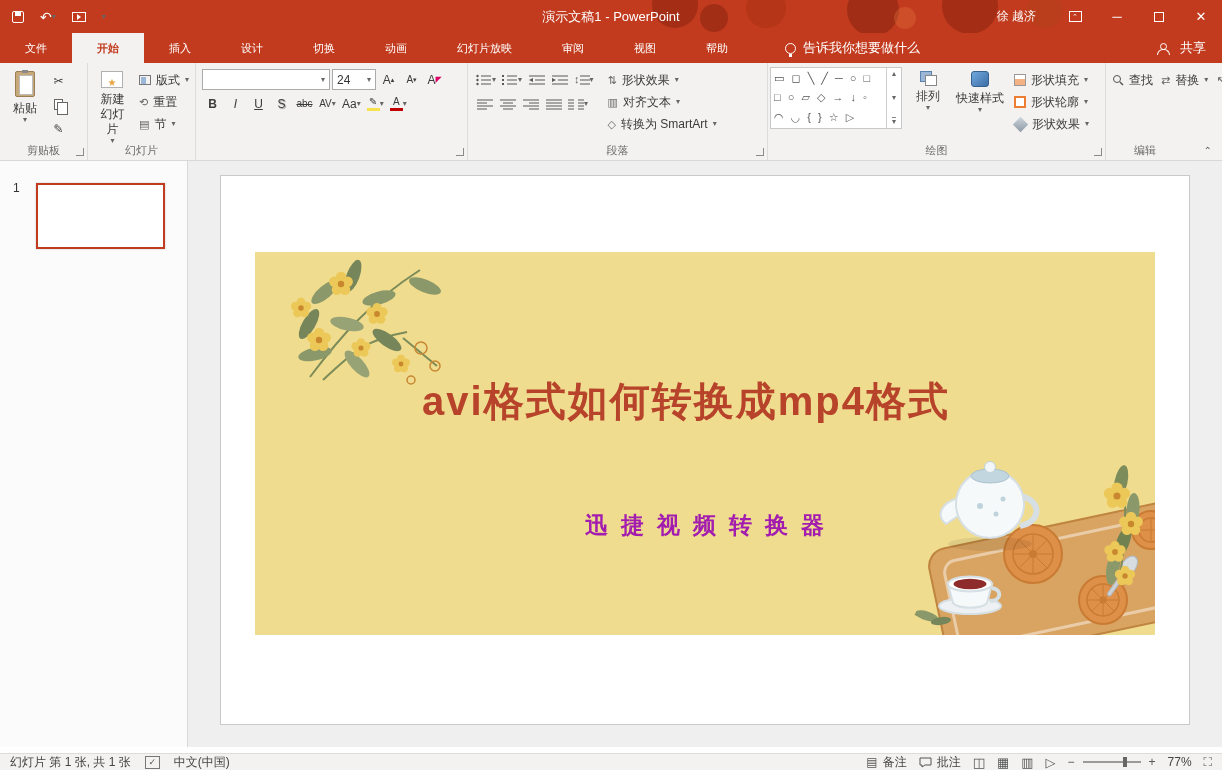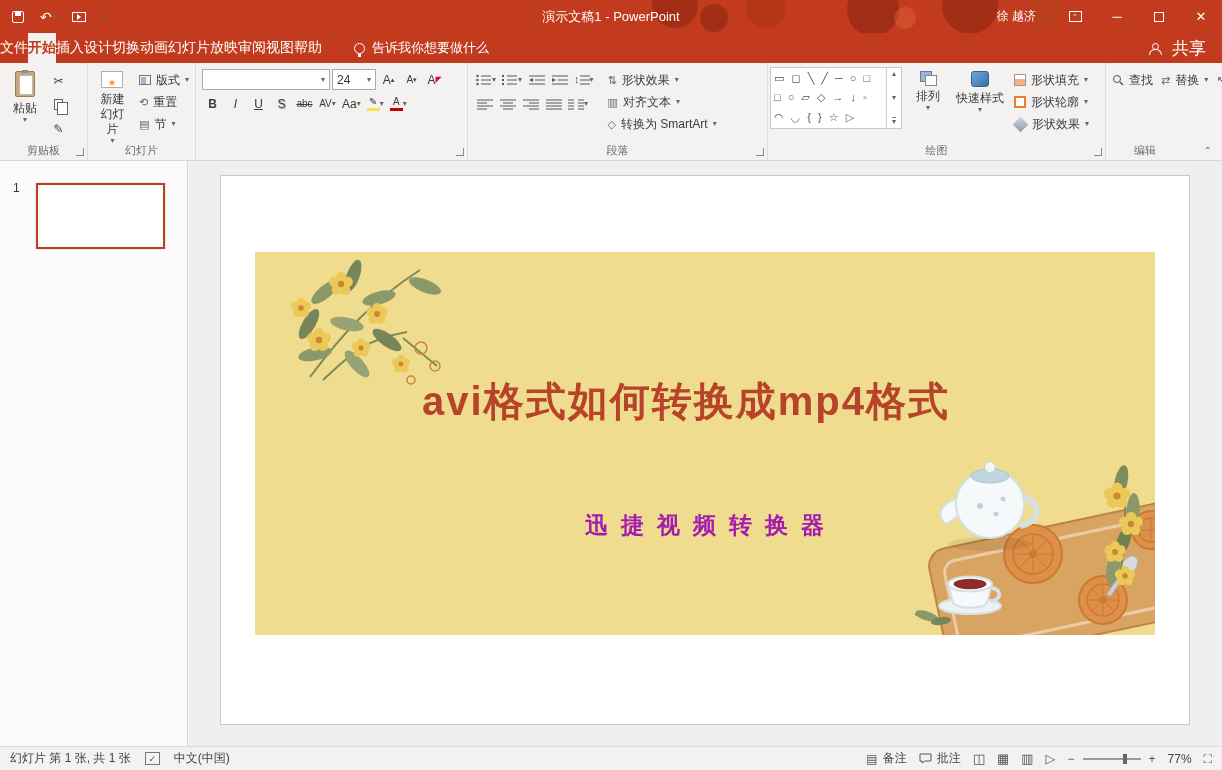--- a/index.html
+++ b/index.html
@@ -14,24 +14,24 @@
 .qbtn{display:flex;align-items:center;justify-content:center;color:#fff;font-size:14px;cursor:default}
 .tb-title{position:absolute;left:0;right:0;top:0;height:33px;display:flex;align-items:center;justify-content:center;font-size:13px;z-index:1}
 .tb-right{position:absolute;right:0;top:0;height:33px;display:flex;align-items:center;z-index:3}
 .tb-user{font-size:12px;margin-right:18px}
 .winbtn{width:42px;height:33px;display:flex;align-items:center;justify-content:center;font-size:13px}
 .ribopt{width:13px;height:11px;border:1px solid #fff;display:flex;align-items:center;justify-content:center;font-size:7px}
 .restore{width:10px;height:10px;border:1px solid #fff}
 
 
 .tabrow{position:absolute;top:33px;left:0;width:100%;height:30px;background:#C23B1E;display:flex;align-items:stretch;color:#fff}
-.tab{padding:0 0;display:flex;align-items:center;font-size:14px}
+.tab{padding:0 25px;display:flex;align-items:center;font-size:11px}
 .tab.active{background:#F3F2F1;color:#C23B1E;font-weight:700}
 .tellme{display:flex;align-items:center;gap:7px;padding:0 14px;font-size:13px;margin-left:18px}
-.share{margin-left:auto;display:flex;align-items:center;gap:12px;padding:0 16px;font-size:17px}
+.share{margin-left:auto;display:flex;align-items:center;gap:12px;padding:0 16px;font-size:13px}
 
 
 .ribbon{position:absolute;top:63px;left:0;width:100%;height:98px;background:#F3F2F1;border-bottom:1px solid #D8D8D8;display:flex;color:#3B3B3B}
 .grp{position:relative;height:100%;border-right:1px solid #DCDCDC;padding:4px 2px 16px}
 .grp-label{position:absolute;bottom:2px;left:0;right:0;text-align:center;font-size:11px;color:#6B6B6B}
 .launcher{position:absolute;right:3px;bottom:4px;width:8px;height:8px;border-right:1px solid #8A8A8A;border-bottom:1px solid #8A8A8A}
 .bigbtn{display:flex;flex-direction:column;align-items:center;width:46px;height:78px;font-size:12px;text-align:center;line-height:1.25;padding-top:4px}
 .bigbtn .bicon{margin-bottom:4px}
 .da{font-size:8px;color:#666;line-height:1}
 .mb{min-width:21px;height:21px;display:inline-flex;align-items:center;justify-content:center;font-size:12px;padding:0 2px}
@@ -82,21 +82,21 @@
 .thumb-num{position:absolute;left:13px;top:20px;font-size:12px;color:#333}
 .thumb{position:absolute;left:36px;top:22px;width:129px;height:66px;background:#fff;border:2px solid #C23B1E;box-shadow:0 0 2px rgba(0,0,0,.2)}
 .canvas{flex:1;height:100%;background:#EFEFEF;display:flex;justify-content:center}
 .slide{margin-top:14px;width:970px;height:550px;background:#fff;border:1px solid #C9C9C9;position:relative}
 .banner{position:absolute;left:34px;top:76px;width:900px;height:383px;background:#F0DC8E;overflow:hidden}
 .banner svg{position:absolute;left:0;top:0}
 .b-title{position:absolute;left:0;right:38px;top:122px;text-align:center;font-size:40px;font-weight:700;color:#B6432A;letter-spacing:2px;z-index:2}
 .b-sub{position:absolute;left:12px;right:0;top:258px;text-align:center;font-size:23px;font-weight:700;color:#a21caf;letter-spacing:13px;z-index:2}
 
 
-.statusbar{position:absolute;bottom:0;left:0;width:100%;height:24px;background:#F3F2F1;border-top:1px solid #DCDCDC;display:flex;align-items:center;font-size:12px;color:#444;padding:0 10px;gap:14px}
+.statusbar{position:absolute;bottom:0;left:0;width:100%;height:17px;background:#F3F2F1;border-top:1px solid #DCDCDC;display:flex;align-items:center;font-size:12px;color:#444;padding:0 10px;gap:14px}
 .sb-right{margin-left:auto;display:flex;align-items:center;gap:12px}
 .sb-ic{font-size:12px;color:#555;line-height:1}
 .sb-item{display:flex;align-items:center;gap:5px}
 .spell{width:15px;height:13px;border:1px solid #777;font-size:9px;display:flex;align-items:center;justify-content:center;color:#555}
 </style>
 </head>
 <body>
 
 <div class="app">
 

